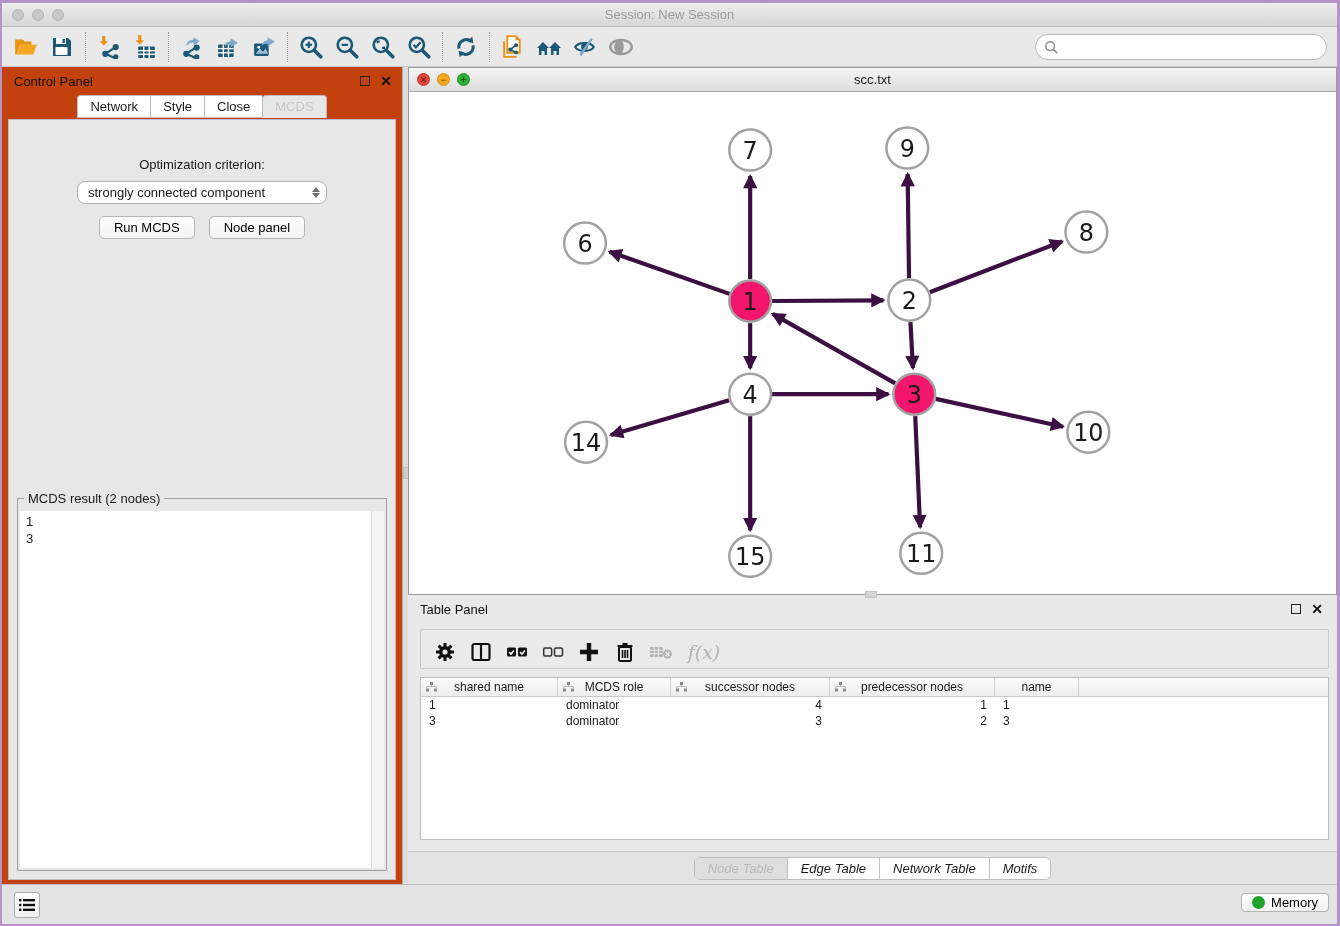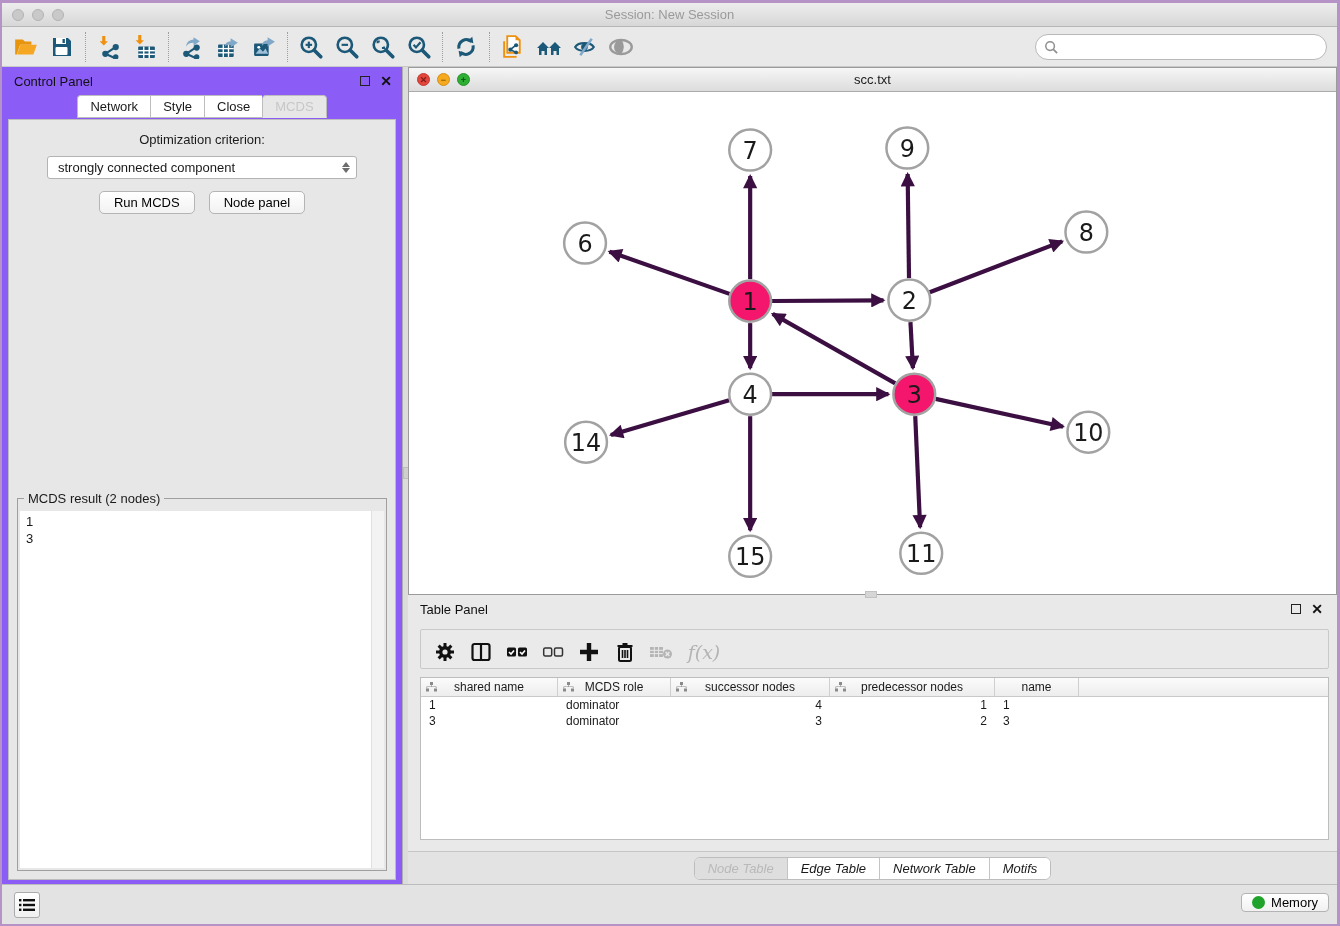--- a/index.html
+++ b/index.html
@@ -18,41 +18,41 @@
   
   .toolbar { height:40px; background:#e9e9e9; border-bottom:1px solid #c9c9c9; display:flex; align-items:center; padding-left:6px; flex:0 0 auto; position:relative; }
   .tb-btn { width:36px; height:36px; display:flex; align-items:center; justify-content:center; background:transparent; border:none; cursor:pointer; }
   .tb-sep { width:1px; height:30px; margin:0 5px; border-left:1px dotted #9f9f9f; }
   .search-wrap { position:absolute; right:10px; top:7px; width:292px; height:26px; background:#fff; border:1px solid #b9b9b9; border-radius:13px; display:flex; align-items:center; padding:0 8px; }
   .search-wrap svg { flex:0 0 auto; }
   .search-wrap input { border:none; outline:none; flex:1; margin-left:6px; font-size:13px; background:transparent; }
 
   
   .main { flex:1; display:flex; position:relative; min-height:0; }
-  .control-panel { width:400px; flex:0 0 auto; background:#8b5cf6; position:relative; }
+  .control-panel { width:400px; flex:0 0 auto; background:#c2410c; position:relative; }
   .v-divider { width:6px; flex:0 0 auto; background:#dcdcdc; border-left:1px solid #aeaeae; position:relative; }
   .v-knob { position:absolute; top:400px; left:0px; width:6px; height:12px; background:#cfcfcf; border:1px solid #bdbdbd; }
   .right-col { flex:1; display:flex; flex-direction:column; min-width:0; }
 
   
   .panel-header { height:28px; display:flex; align-items:center; padding:0 12px; position:relative; }
   .panel-header .ph-title { font-size:13px; color:#111; }
   .ph-icons { position:absolute; right:10px; display:flex; gap:10px; align-items:center; }
   .ph-float { width:10px; height:10px; border:1.5px solid #222; }
   .ph-close { font-size:14px; font-weight:bold; color:#111; line-height:10px; cursor:pointer; }
 
   
   .cp-tabs { display:flex; justify-content:center; position:relative; z-index:2; margin-bottom:-1px; }
   .cp-tab { padding:3px 12px; background:#fff; border:1px solid #bdbdbd; border-right:none; font-size:13px; cursor:pointer; }
   .cp-tab:first-child { border-radius:4px 0 0 0; }
   .cp-tab:last-child { border-right:1px solid #bdbdbd; border-radius:0 4px 0 0; }
   .cp-tab.active { background:#e7e7e7; color:#c7c7c7; border-bottom:1px solid #e7e7e7; border-radius:4px 4px 0 0; }
   .cp-body { position:absolute; left:6px; right:6px; top:52px; bottom:4px; border:1px solid #bdbdbd; background:#e7e7e7; }
-  .opt-label { text-align:center; margin-top:12px; font-size:13px; }
-  .cp-select { margin:9px auto 0; width:310px; height:23px; background:#fff; border:1px solid #b3b3b3; border-radius:3px; display:flex; align-items:center; padding:0 6px 0 10px; cursor:pointer; }
+  .opt-label { text-align:center; margin-top:37px; font-size:13px; }
+  .cp-select { margin:9px auto 0; width:250px; height:23px; background:#fff; border:1px solid #b3b3b3; border-radius:8px; display:flex; align-items:center; padding:0 6px 0 10px; cursor:pointer; }
   .cp-select .sel-val { flex:1; font-size:13px; }
   .sel-chevrons { display:flex; flex-direction:column; gap:1px; }
   .sel-chevrons span { width:0; height:0; border-left:4px solid transparent; border-right:4px solid transparent; }
   .chev-up { border-bottom:5px solid #6d6d6d; }
   .chev-dn { border-top:5px solid #6d6d6d; }
   .btn-row { display:flex; justify-content:center; gap:14px; margin-top:12px; }
   .btn { background:linear-gradient(#ffffff,#f2f2f2); border:1px solid #b5b5b5; border-radius:5px; padding:3px 14px; font-size:13px; cursor:pointer; }
 
   .result-fieldset { position:absolute; left:8px; right:8px; top:378px; bottom:8px; border:1px solid #9f9f9f; background:#e7e7e7; }
   .result-legend { position:absolute; top:-8px; left:6px; background:#e7e7e7; padding:0 4px; font-size:13px; }

